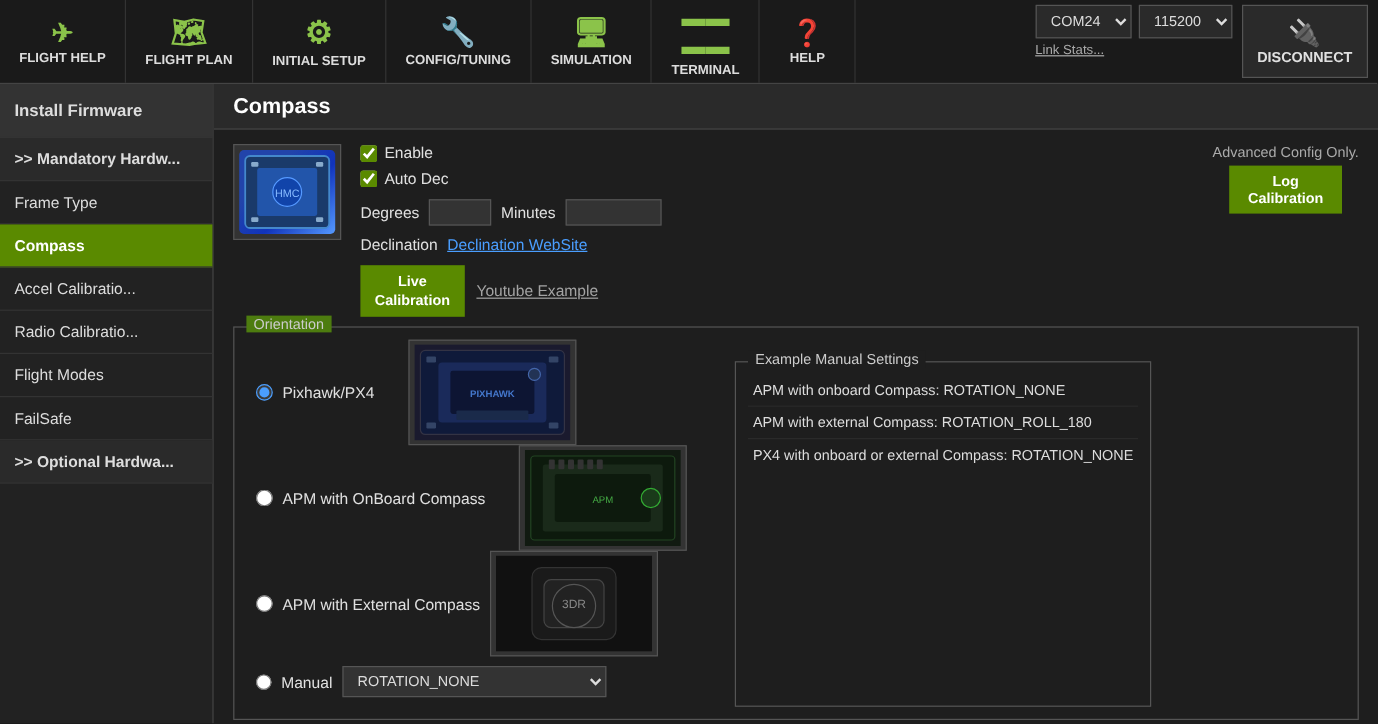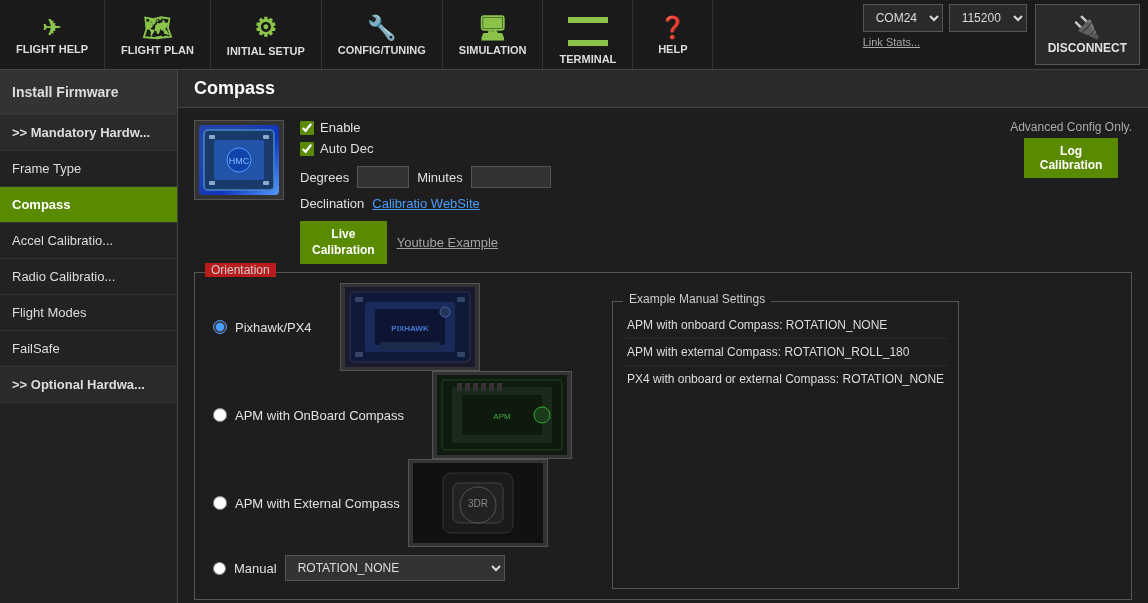--- a/index.html
+++ b/index.html
@@ -235,21 +235,21 @@
     .orientation-box {
       border: 1px solid #555;
       padding: 10px;
       margin-top: 8px;
       position: relative;
     }
     .orientation-title {
       position: absolute;
       top: -10px;
       left: 10px;
-      background: #b91c1c;
+      background: #4d7c0f;
       padding: 0 6px;
       font-size: 12px;
       color: #ccc;
     }
     .orientation-inner {
       display: flex;
       gap: 20px;
     }
     .radio-row {
       display: flex;
@@ -446,21 +446,21 @@
               <span>Auto Dec</span>
             </div>
             <div class="degrees-row">
               <span>Degrees</span>
               <input class="degrees-input" type="text" value="" style="">
               <span>Minutes</span>
               <input class="degrees-input" type="text" style="width: 80px;" value="">
             </div>
             <div class="declination-row">
               <span>Declination</span>
-              <a class="declination-link">Calibratio WebSite</a>
+              <a class="declination-link">Declination WebSite</a>
             </div>
             <div class="calibration-btns">
               <button class="live-cal-btn">
                 Live<br>Calibration
               </button>
               <a class="youtube-link">Youtube Example</a>
             </div>
           </div>
         </div>
 

